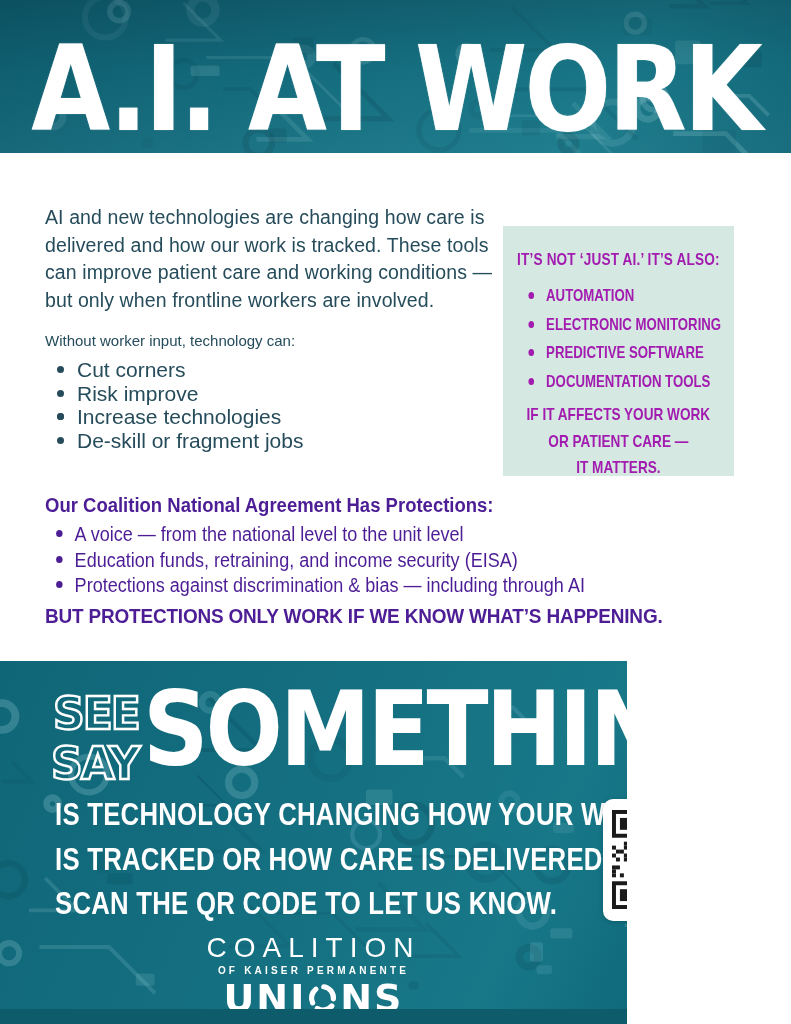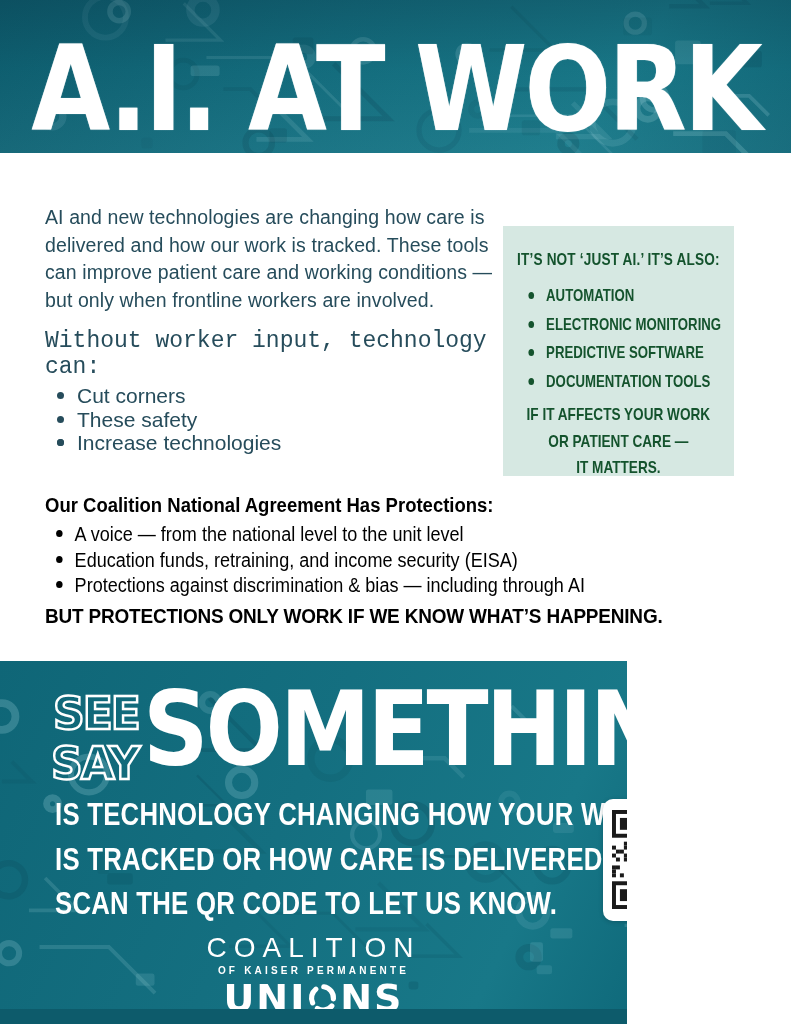--- a/index.html
+++ b/index.html
@@ -16,35 +16,35 @@
   .decor{position:absolute;left:0;top:0;width:100%;height:100%;}
   .hero-title{position:absolute;left:0;top:30px;width:100%;margin:0;text-align:center;
         font-family:"DejaVu Sans",sans-serif;font-weight:bold;font-size:102px;line-height:102px;
         letter-spacing:-3px;color:#ffffff;transform:scaleY(1.16);transform-origin:center top;
         text-shadow:0 0 1px rgba(255,255,255,0.6);}
 
   
   .mid{position:absolute;left:0;top:176px;width:791px;height:485px;background:#ffffff;color:#264c5b;padding-left:27px;}
   .left-col{position:absolute;left:45px;top:28px;width:468px;}
   .intro{margin:0;font-size:19.5px;line-height:27.5px;letter-spacing:0.1px;}
-  .lead{margin:14px 0 4px 0;font-size:23px;line-height:26px;font-family:Liberation Mono, monospace;}
+  .lead{margin:14px 0 4px 0;font-size:15px;line-height:26px;}
   .blist{list-style:none;margin:0;padding:0;}
   .blist li{position:relative;padding-left:32px;line-height:23.5px;font-size:21px;}
   .dot{position:absolute;left:12px;top:8px;width:7px;height:7px;border-radius:50%;background:currentColor;}
 
-  .mint-box{position:absolute;left:503px;top:50px;width:231px;height:250px;background:#d6e8e2;color:#14532d;}
+  .mint-box{position:absolute;left:503px;top:50px;width:231px;height:250px;background:#d6e8e2;color:#a21caf;}
   .mint-inner{padding:24px 14px 0 14px;width:125%;margin-left:-12.5%;
         transform:scaleX(0.8);transform-origin:center top;box-sizing:border-box;}
   .mint-head{font-weight:bold;font-size:17px;line-height:20px;text-align:center;
         letter-spacing:0.2px;margin-bottom:11px;white-space:nowrap;}
   .mint-list li{font-weight:bold;font-size:16.5px;line-height:28.5px;padding-left:40px;white-space:nowrap;}
   .mint-list .dot{left:18px;top:11px;}
   .mint-foot{margin-top:7px;text-align:center;font-weight:bold;font-size:17px;line-height:26.5px;white-space:nowrap;}
 
-  .protections{position:absolute;left:45px;top:317px;width:712px;color:#000000;}
+  .protections{position:absolute;left:45px;top:317px;width:712px;color:#4c1d95;}
   .protections h2{margin:0;font-size:20px;line-height:25px;font-weight:bold;letter-spacing:0;}
   .prot-wrap{width:108%;transform:scaleX(0.925);transform-origin:left top;}
   .protections .blist{margin-top:4px;}
   .protections .blist li{line-height:25.5px;font-size:19.5px;}
   .warning{margin:4px 0 0 0;font-weight:bold;font-size:20.5px;line-height:26px;letter-spacing:-0.2px;}
 
   
   .cta{position:absolute;left:0;top:661px;width:627px;height:363px;
         background:linear-gradient(115deg,#0f6677 0%,#146f80 45%,#187888 80%,#0f6a7b 100%);
         overflow:hidden;color:#fff;}
@@ -125,23 +125,24 @@
     <div class="shade"></div>
     <h1 class="hero-title">A.I. AT WORK</h1>
   </header>
 
   <main class="mid">
     <div class="left-col">
       <p class="intro">AI and new technologies are changing how care is delivered and how our work is tracked. These tools can improve patient care and working conditions — but only when frontline workers are involved.</p>
       <p class="lead">Without worker input, technology can:</p>
       <ul class="blist">
           <li><span class="dot"></span><span>Cut corners</span></li>
-          <li><span class="dot"></span><span>These safety</span></li>
+          <li><span class="dot"></span><span>Risk improve</span></li>
           <li><span class="dot"></span></li>
           <li><span class="dot"></span><span>Increase technologies</span></li>
+          <li><span class="dot"></span><span>De-skill or fragment jobs</span></li>
         </ul>
     </div>
 
     <aside class="mint-box">
       <div class="mint-inner">
         <div class="mint-head">IT’S NOT ‘JUST AI.’ IT’S ALSO:</div>
         <ul class="blist mint-list">
             <li><span class="dot"></span><span>AUTOMATION</span></li>
             <li><span class="dot"></span><span>ELECTRONIC MONITORING</span></li>
             <li><span class="dot"></span><span>PREDICTIVE SOFTWARE</span></li>

